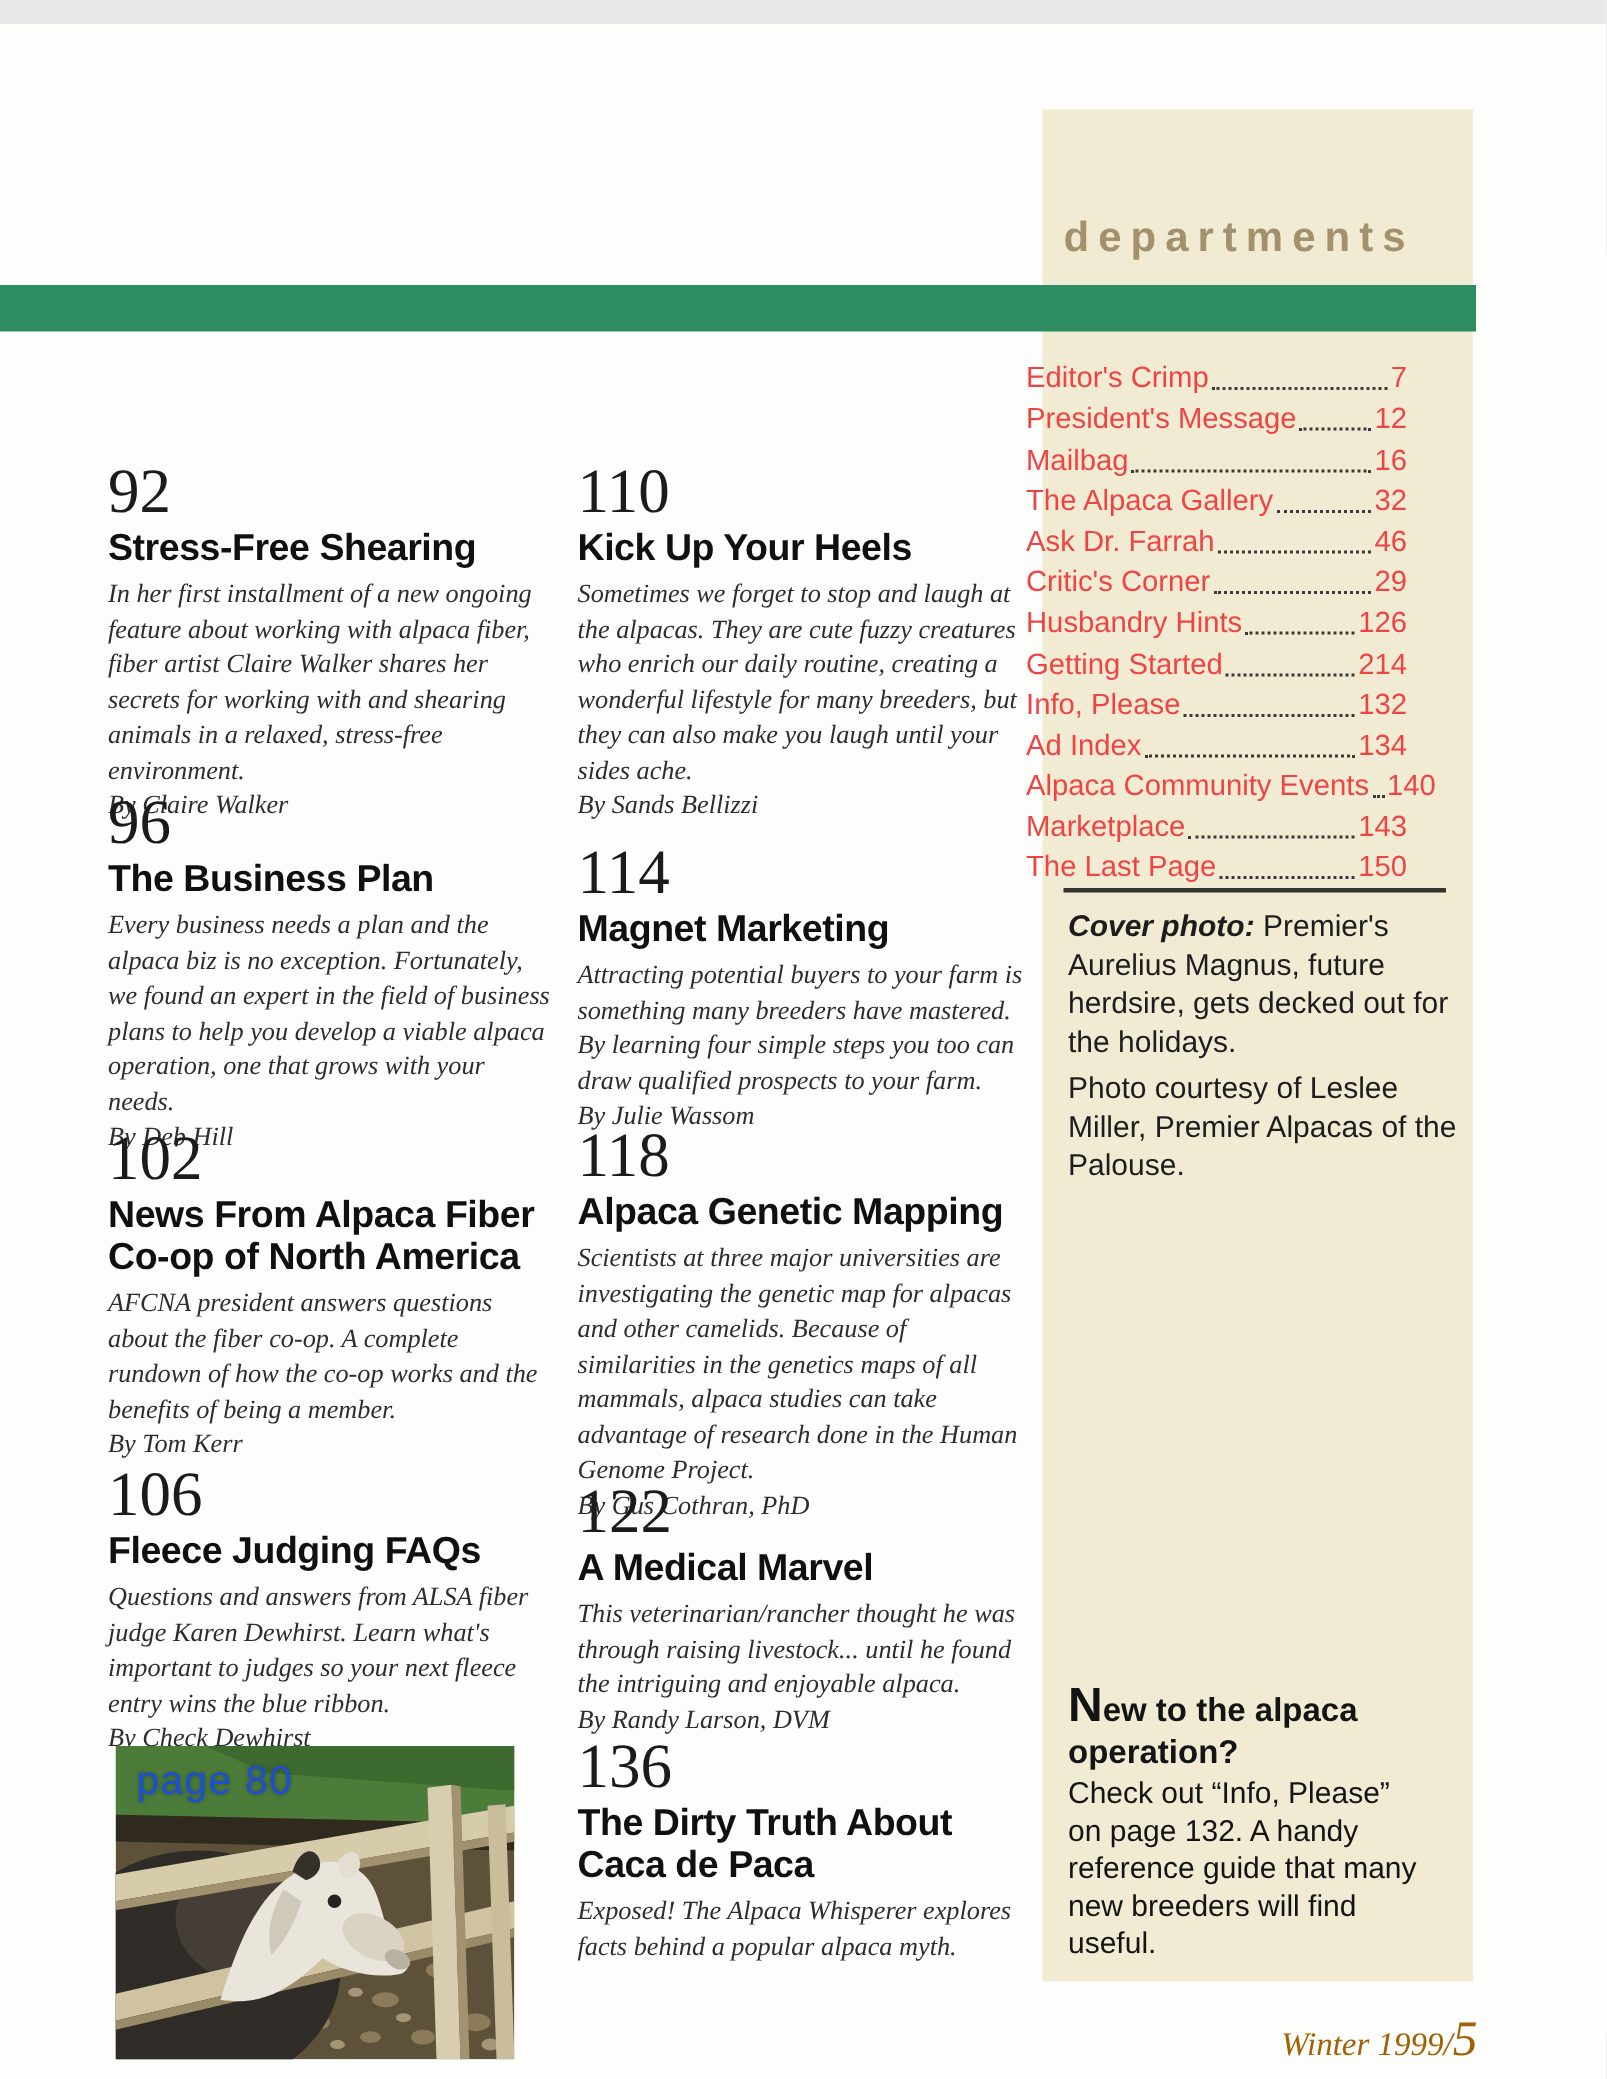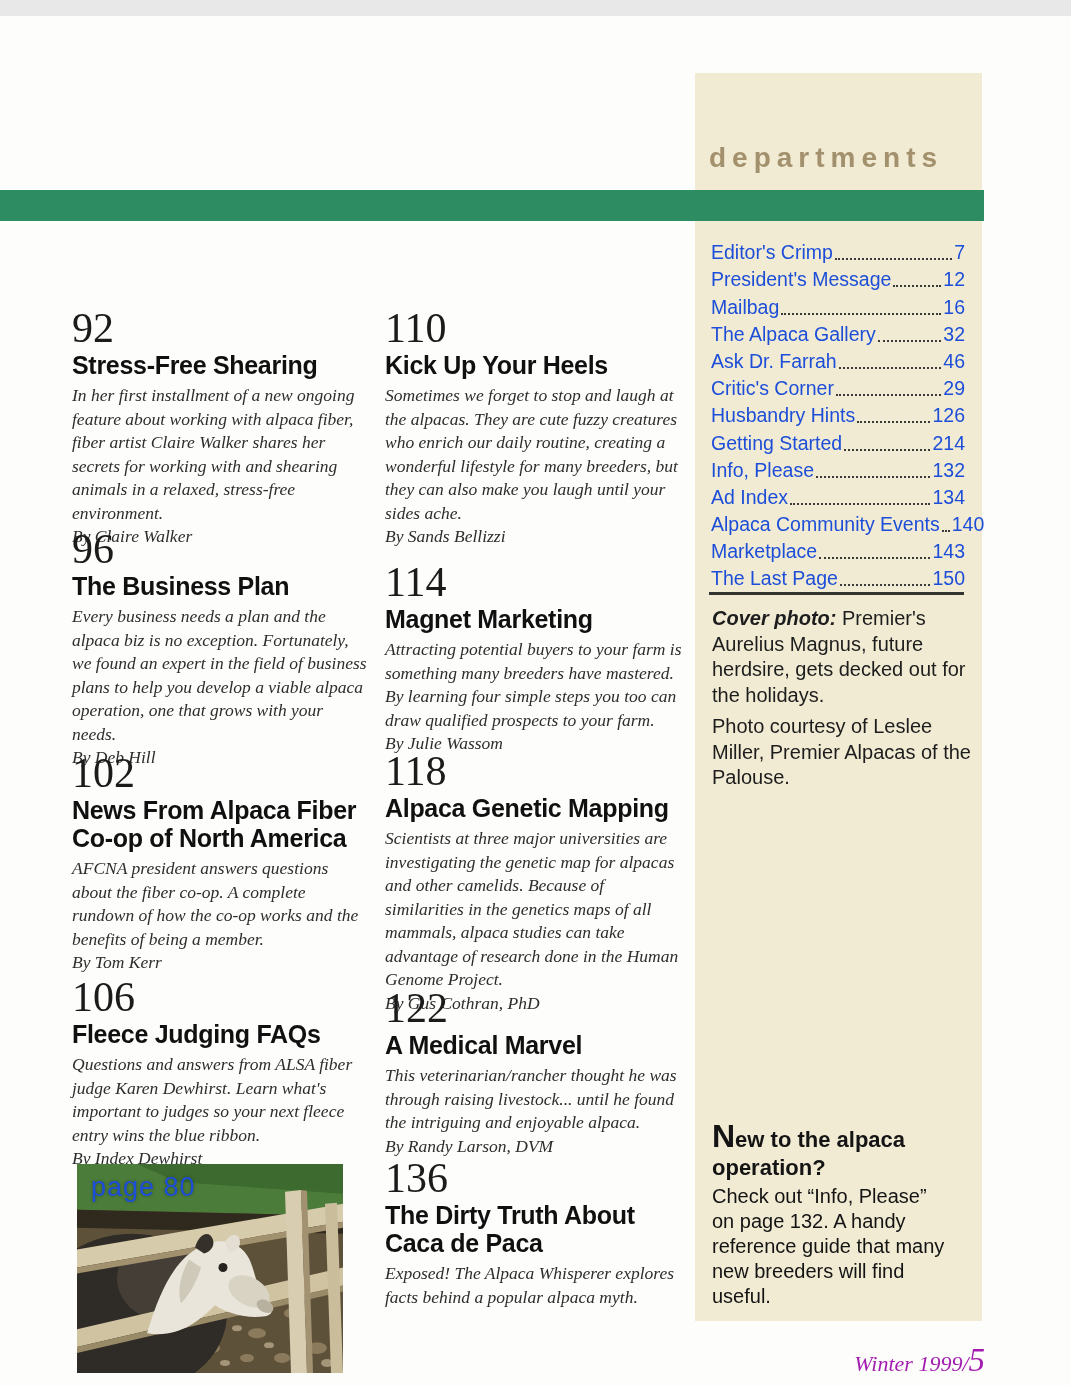--- a/index.html
+++ b/index.html
@@ -20,22 +20,22 @@
     position:absolute;left:0;top:174px;width:984px;height:31px;
     background:#2e8c63;
   }
   .dept-heading{
     position:absolute;left:709px;top:126px;width:260px;
     font-size:28px;font-weight:bold;letter-spacing:6px;
     color:#a3906c;
   }
   
   .toc{
-    position:absolute;left:711px;top:222px;width:254px;
-    color:#1d4ed8;
+    position:absolute;left:684px;top:222px;width:254px;
+    color:#ef4444;
   }
   .toc-row{display:flex;align-items:flex-end;height:27.2px;font-size:19.5px;}
   .toc-label{white-space:nowrap;line-height:25px;}
   .toc-dots{flex:1;border-bottom:2.5px dotted #3a3a3a;margin:0 2px 5px 2px;min-width:8px;}
   .toc-page{white-space:nowrap;line-height:25px;}
   .toc-rule{
     position:absolute;left:709px;top:576px;width:255px;height:3px;
     background:#33332f;
   }
   
@@ -92,21 +92,21 @@
   .photo svg{display:block;width:100%;height:100%;}
   .photo-caption{
     position:absolute;left:14px;top:8px;
     color:#1d4ed8;font-size:27px;letter-spacing:1px;
     text-shadow:0 0 3px rgba(40,60,30,.6);
   }
   
   .folio{
     position:absolute;left:770px;top:1326px;width:215px;
     text-align:right;
-    font-family:"Liberation Serif",serif;font-style:italic;color:#a21caf;
+    font-family:"Liberation Serif",serif;font-style:italic;color:#a16207;
   }
   .folio-season{font-size:22px;}
   .folio-num{font-size:33px;}
 </style>
 </head>
 <body>
 
 <div class="page">
 
   <div class="panel"></div>
@@ -208,21 +208,21 @@
   <article class="feature pos-l2">
     <div class="f-num">102</div>
     <h2 class="f-title">News From Alpaca Fiber Co-op of North America</h2>
     <p class="f-desc">AFCNA president answers questions about the fiber co-op. A complete rundown of how the co-op works and the benefits of being a member.</p>
     <p class="f-byline">By Tom Kerr</p>
   </article>
   <article class="feature pos-l3">
     <div class="f-num">106</div>
     <h2 class="f-title">Fleece Judging FAQs</h2>
     <p class="f-desc">Questions and answers from ALSA fiber judge Karen Dewhirst. Learn what's important to judges so your next fleece entry wins the blue ribbon.</p>
-    <p class="f-byline">By Index Dewhirst</p>
+    <p class="f-byline">By Check Dewhirst</p>
   </article>
 
   <article class="feature pos-m0">
     <div class="f-num">110</div>
     <h2 class="f-title">Kick Up Your Heels</h2>
     <p class="f-desc">Sometimes we forget to stop and laugh at the alpacas. They are cute fuzzy creatures who enrich our daily routine, creating a wonderful lifestyle for many breeders, but they can also make you laugh until your sides ache.</p>
     <p class="f-byline">By Sands Bellizzi</p>
   </article>
   <article class="feature pos-m1">
     <div class="f-num">114</div>

